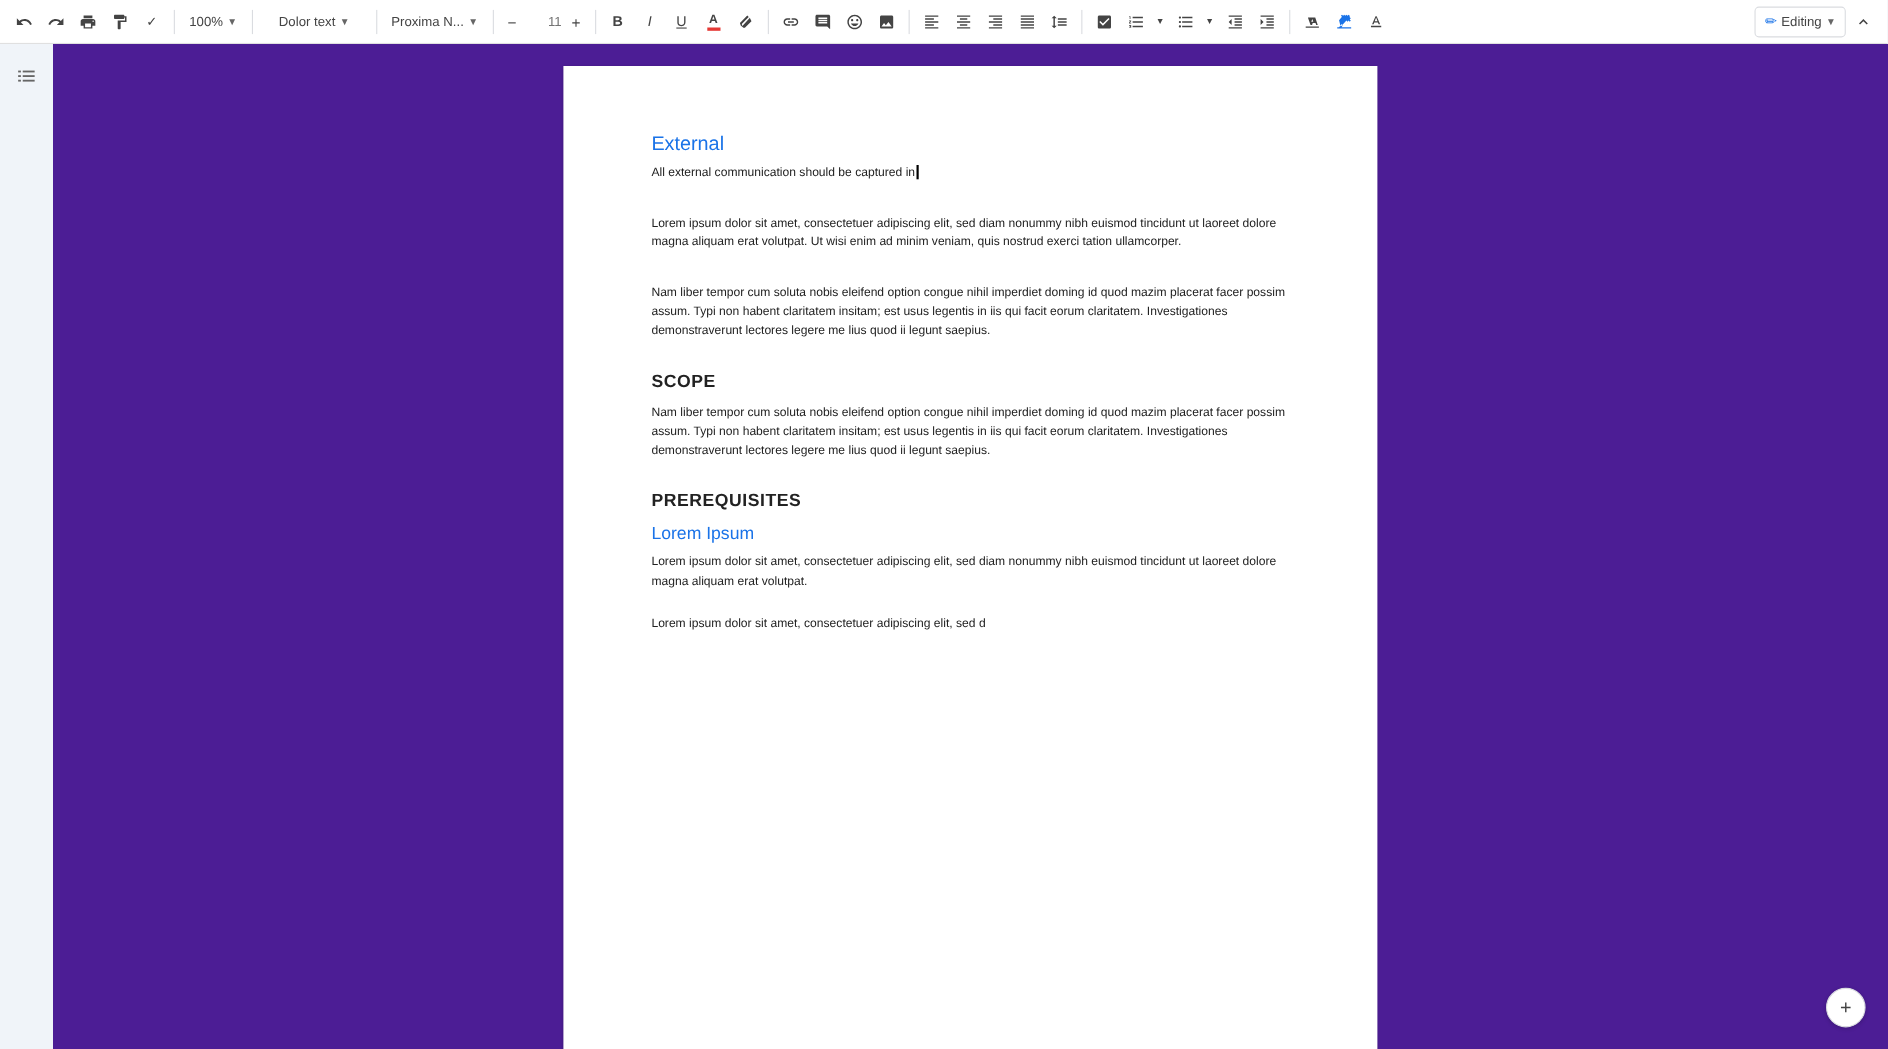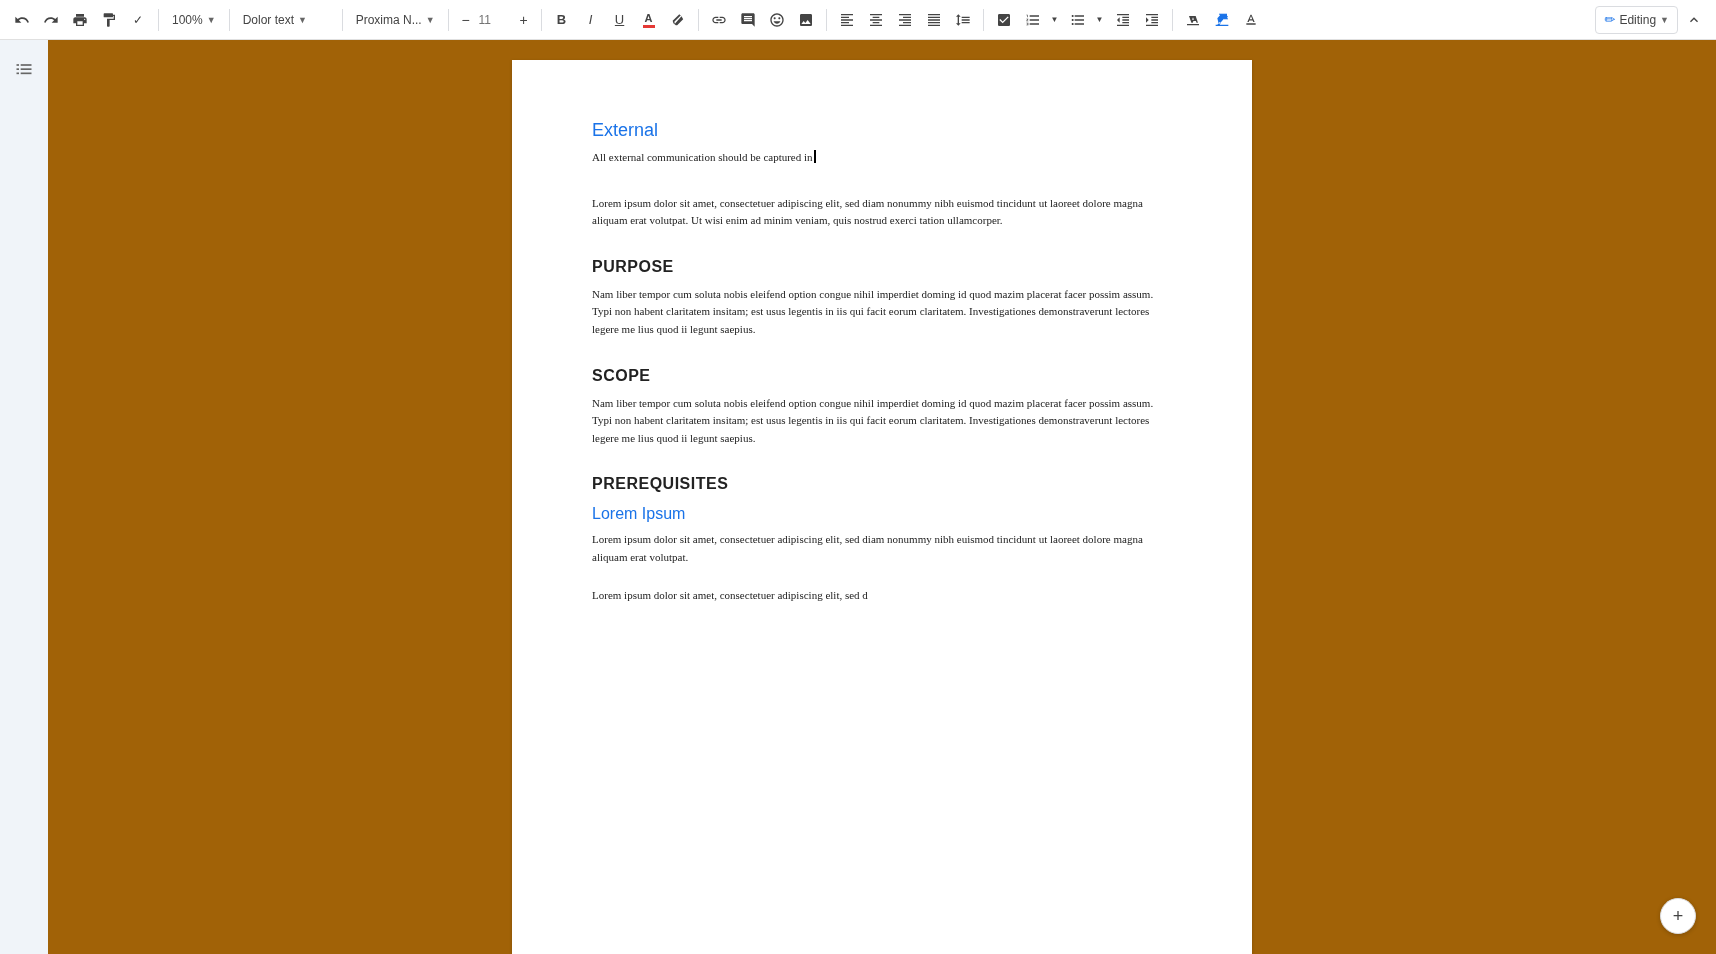--- a/index.html
+++ b/index.html
@@ -57,20 +57,21 @@
       align-items: center;
       height: 28px;
       border: 1px solid transparent;
       border-radius: 3px;
       cursor: pointer;
       padding: 0 6px;
       font-size: 12px;
       color: #444;
       background: transparent;
       gap: 4px;
+      justify-content: center;
     }
 
     .toolbar-font-size {
       display: flex;
       align-items: center;
       height: 28px;
       gap: 2px;
     }
     .font-size-minus, .font-size-plus {
       width: 22px;
@@ -80,21 +81,21 @@
       border-radius: 3px;
       cursor: pointer;
       font-size: 14px;
       color: #444;
       display: flex;
       align-items: center;
       justify-content: center;
     }
     .font-size-value {
       width: 32px;
-      text-align: left;
+      text-align: right;
       font-size: 12px;
       border: none;
       outline: none;
       background: transparent;
       color: #737373;
     }
 
     .toolbar-format-btn {
       width: 28px;
       height: 28px;
@@ -170,21 +171,21 @@
       display: flex;
       align-items: center;
       justify-content: center;
       color: #444;
     }
 
     
     #doc-area {
       flex: 1;
       overflow-y: auto;
-      background: #a16207;
+      background: #4c1d95;
       display: flex;
       justify-content: center;
       padding: 20px 0 40px 0;
     }
 
     #doc-page {
       background: #fff;
       width: 740px;
       min-height: 900px;
       box-shadow: 0 1px 3px rgba(0,0,0,0.2);
@@ -206,21 +207,21 @@
       color: #222;
       margin-bottom: 10px;
       letter-spacing: 0.5px;
     }
 
     .doc-body {
       font-size: 11px;
       color: #222;
       line-height: 1.6;
       margin-bottom: 20px;
-      font-family: Liberation Serif, serif;
+      font-family: Liberation Sans, sans-serif;
     }
 
     .doc-section {
       margin-bottom: 28px;
     }
 
     .cursor-blink {
       display: inline-block;
       width: 2px;
       height: 13px;
@@ -495,21 +496,20 @@
         <div class="doc-body">
           <span>All external communication should be captured in</span><span class="cursor-blink"></span>
         </div>
       </div>
 
       <div class="doc-section">
         <div class="doc-body">Lorem ipsum dolor sit amet, consectetuer adipiscing elit, sed diam nonummy nibh euismod tincidunt ut laoreet dolore magna aliquam erat volutpat. Ut wisi enim ad minim veniam, quis nostrud exerci tation ullamcorper.</div>
       </div>
 
       <div class="doc-section">
-        <div class="doc-heading-h1">PURPOSE</div>
         <div class="doc-body">Nam liber tempor cum soluta nobis eleifend option congue nihil imperdiet doming id quod mazim placerat facer possim assum. Typi non habent claritatem insitam; est usus legentis in iis qui facit eorum claritatem. Investigationes demonstraverunt lectores legere me lius quod ii legunt saepius.</div>
       </div>
 
       <div class="doc-section">
         <div class="doc-heading-h1">SCOPE</div>
         <div class="doc-body">Nam liber tempor cum soluta nobis eleifend option congue nihil imperdiet doming id quod mazim placerat facer possim assum. Typi non habent claritatem insitam; est usus legentis in iis qui facit eorum claritatem. Investigationes demonstraverunt lectores legere me lius quod ii legunt saepius.</div>
       </div>
 
       <div class="doc-section">
         <div class="doc-heading-h1">PREREQUISITES</div>

